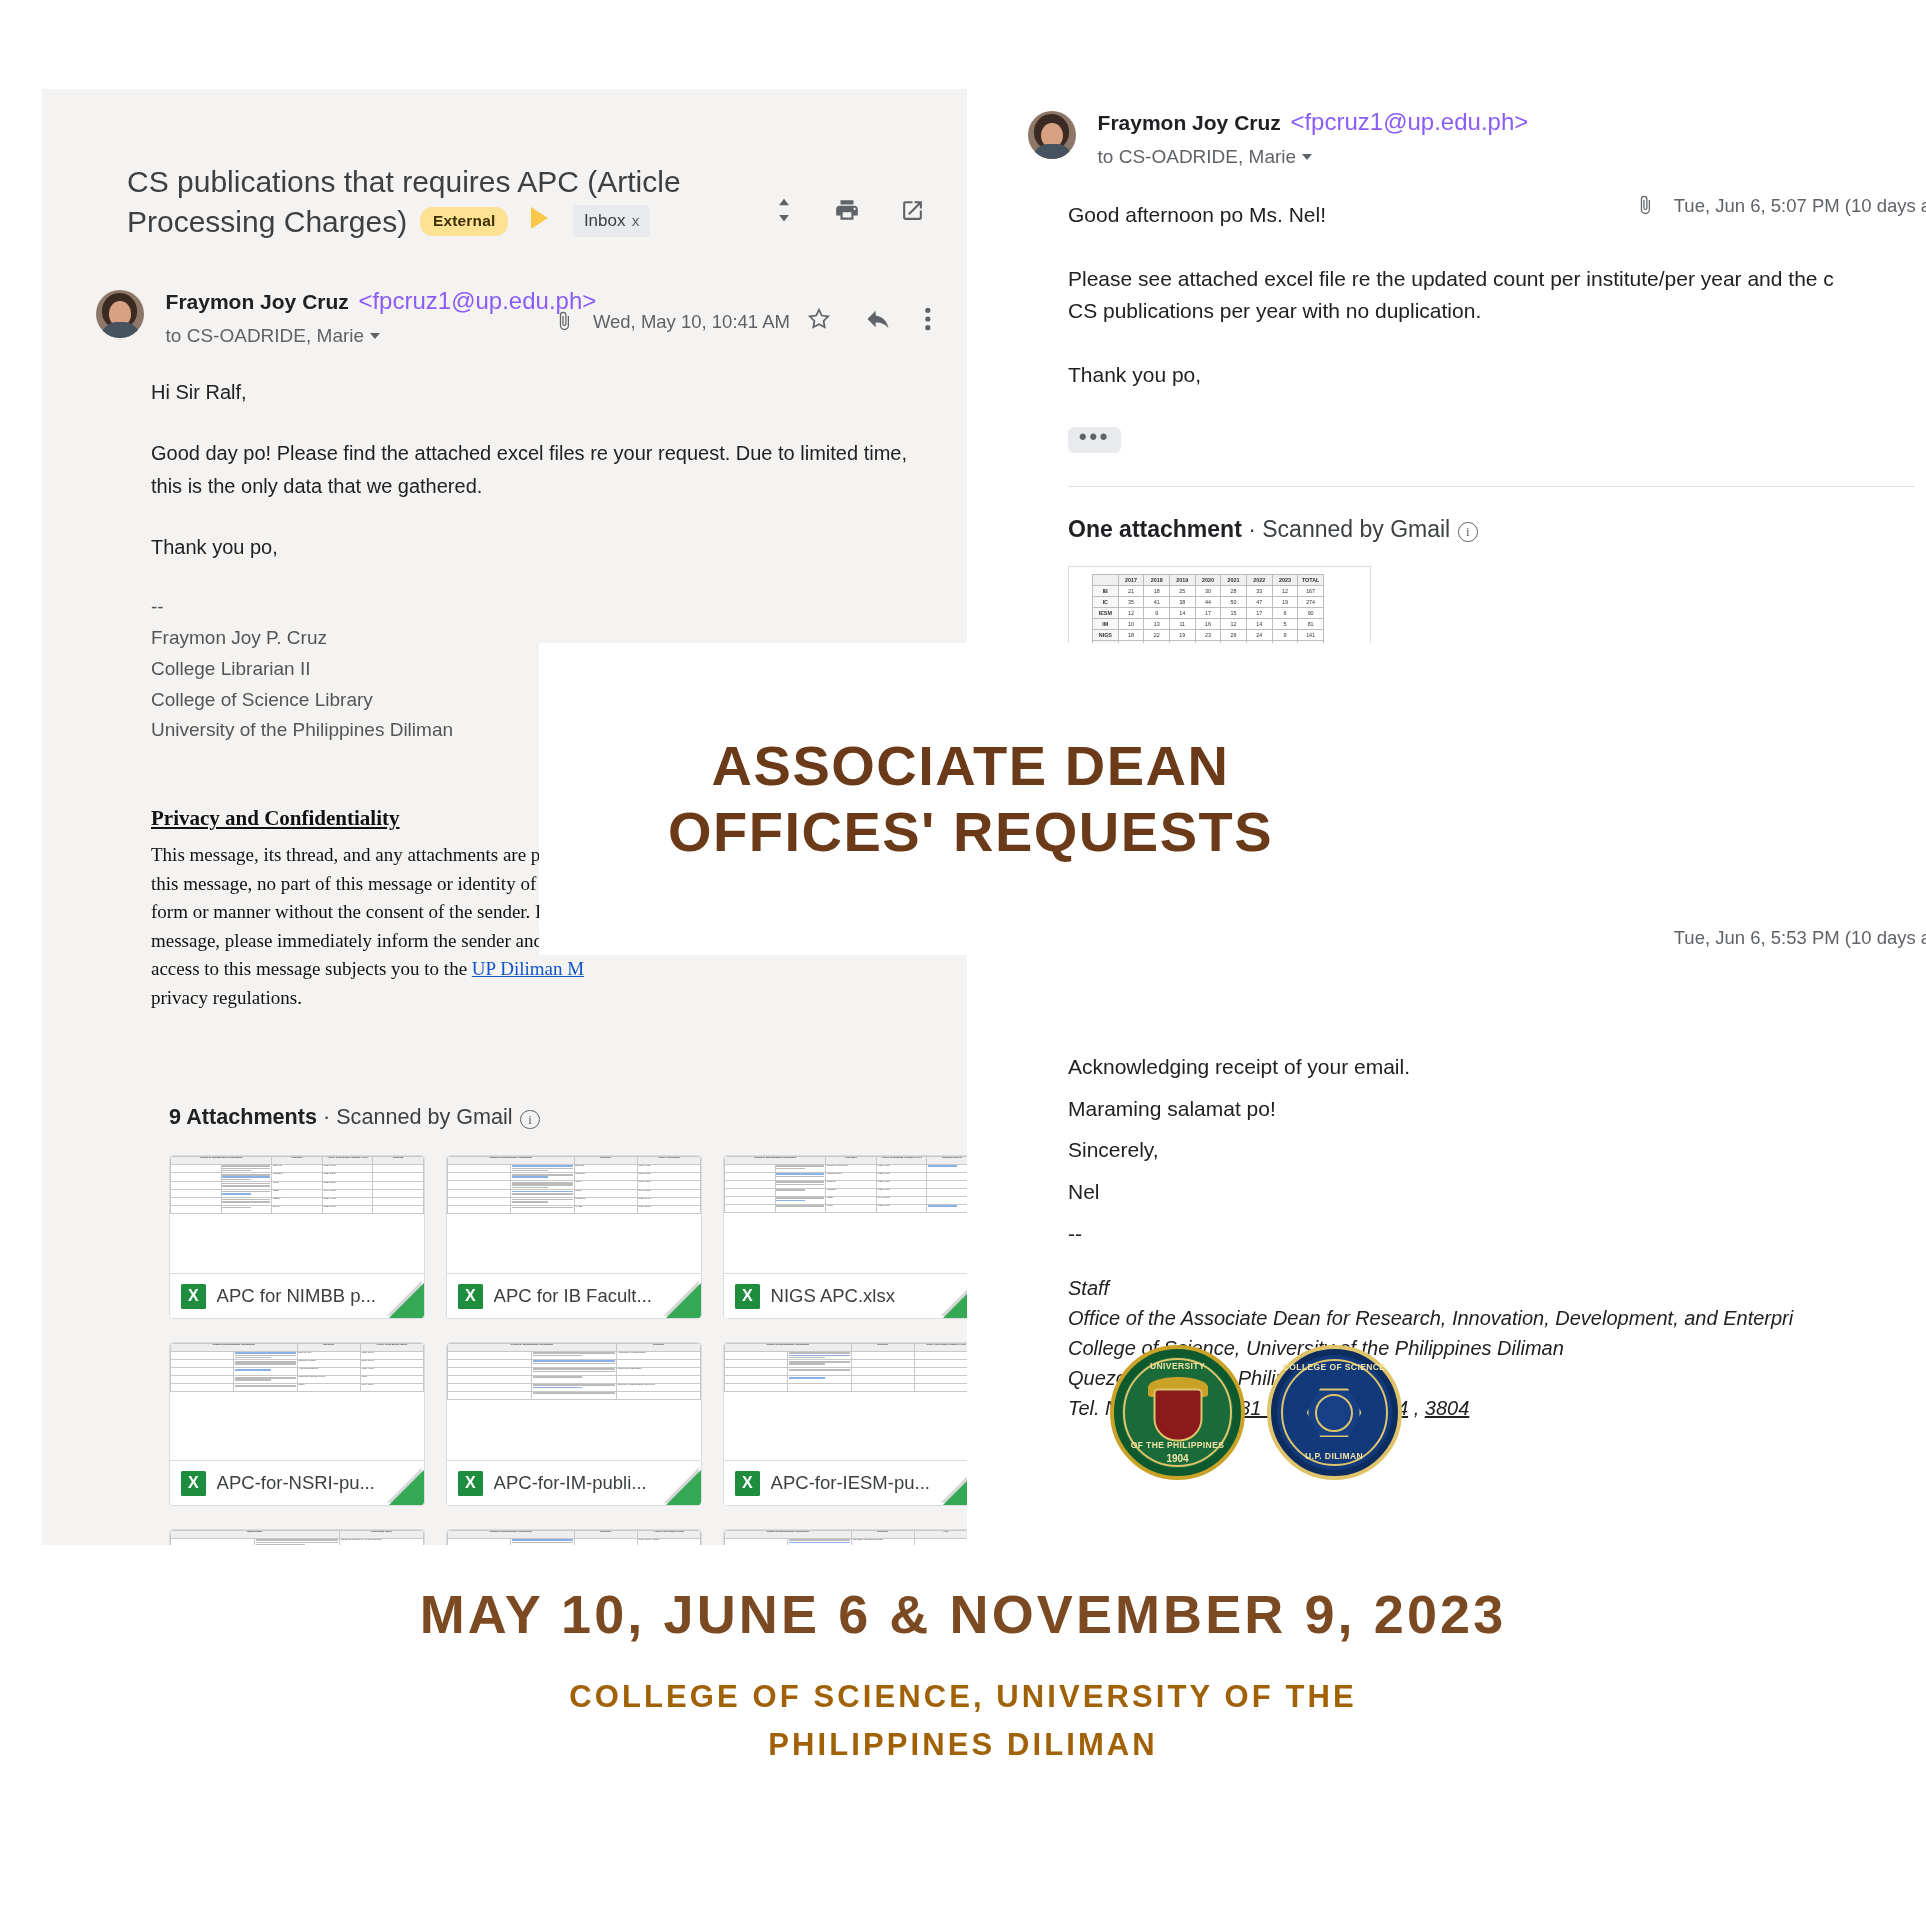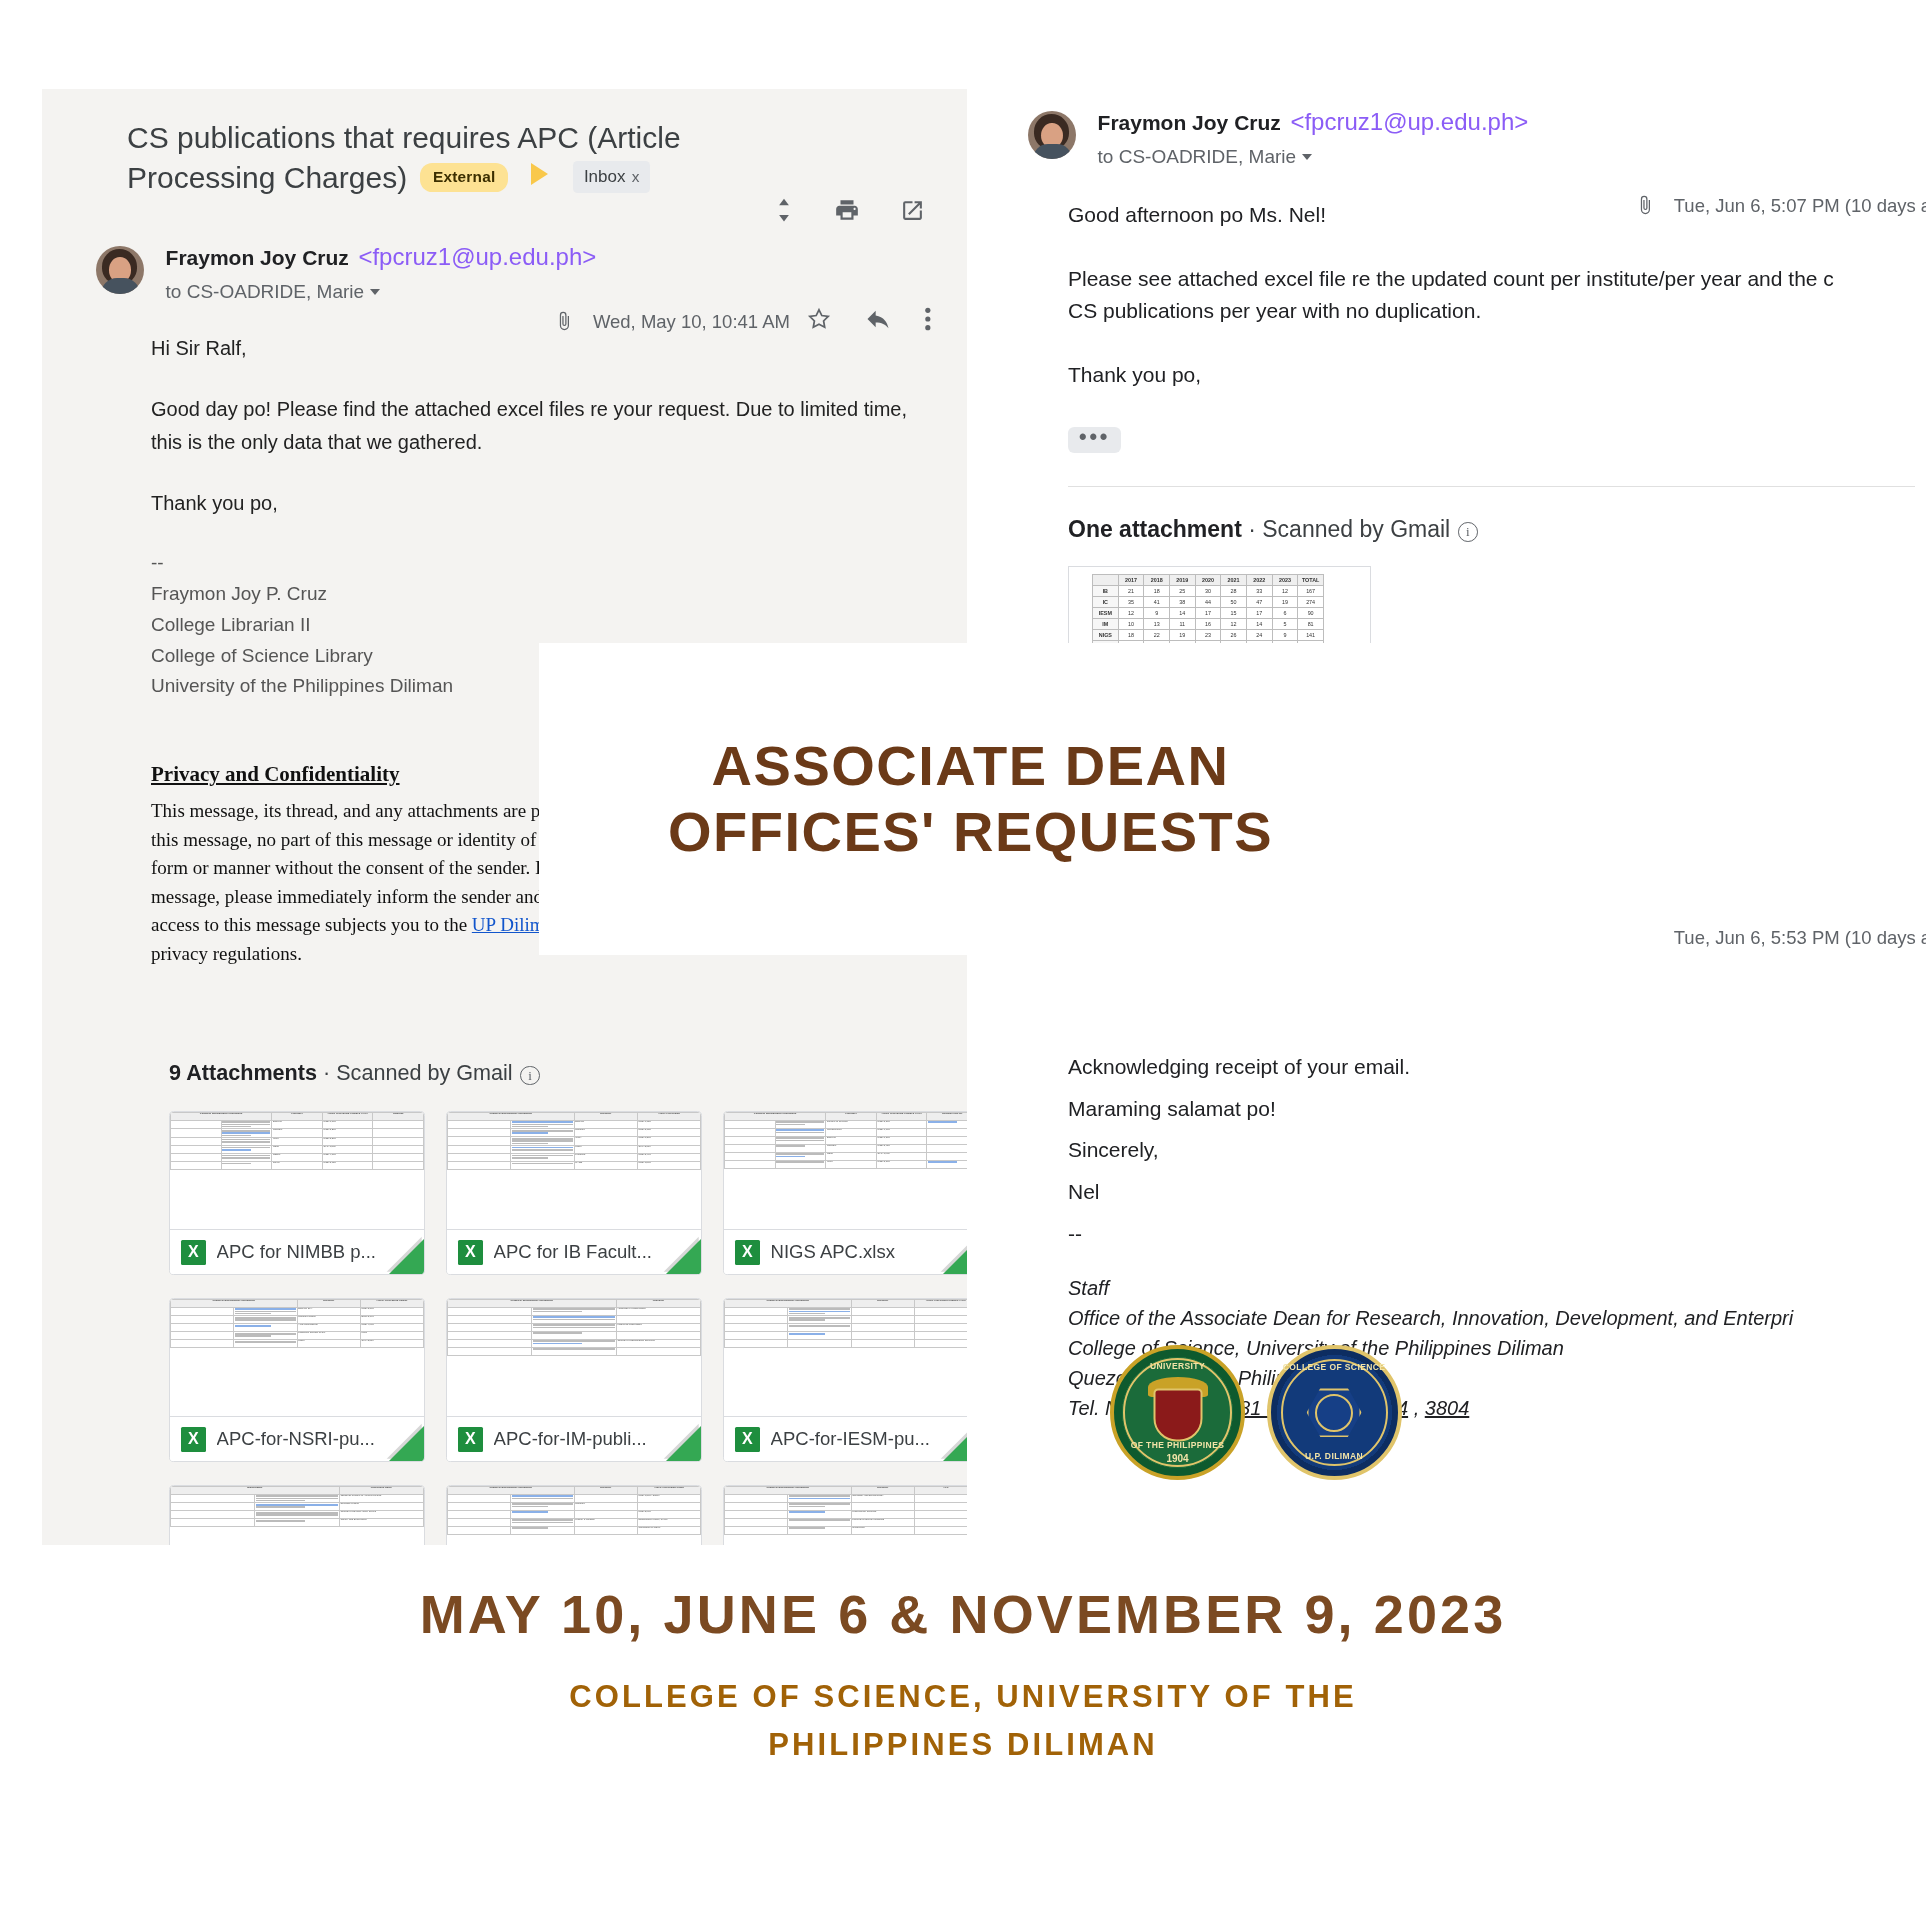--- a/index.html
+++ b/index.html
@@ -20,20 +20,21 @@
     position: absolute;
     left: 42px;
     top: 89px;
     width: 925px;
     height: 1456px;
     background: #f4f3f1;
     overflow: hidden;
   }
   .lp-header {
     padding: 29px 55px 0 85px;
+    margin-top: 44px;
   }
   .lp-subject {
     font-size: 30px;
     color: #3c4043;
     line-height: 1.33;
     max-width: 586px;
     font-weight: 400;
   }
   .chip-external {
     display: inline-block;

